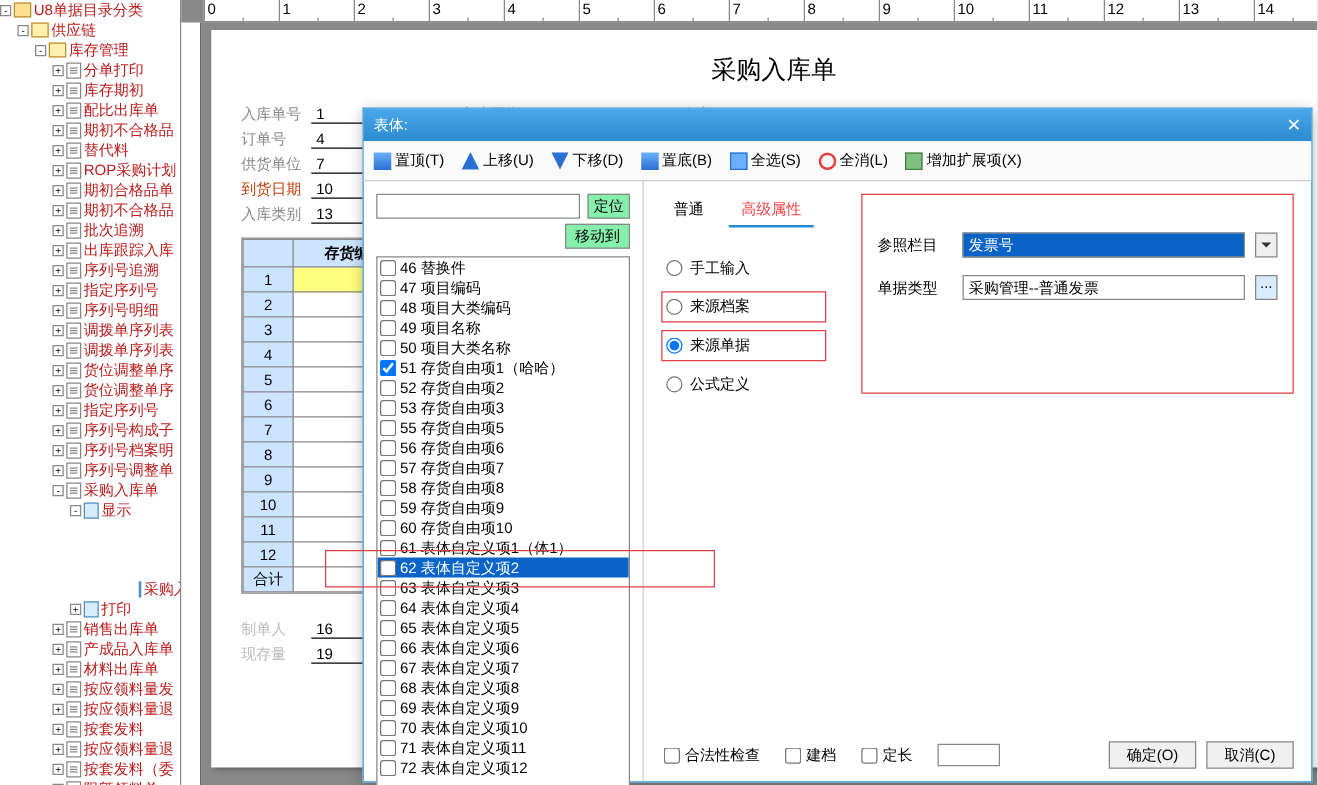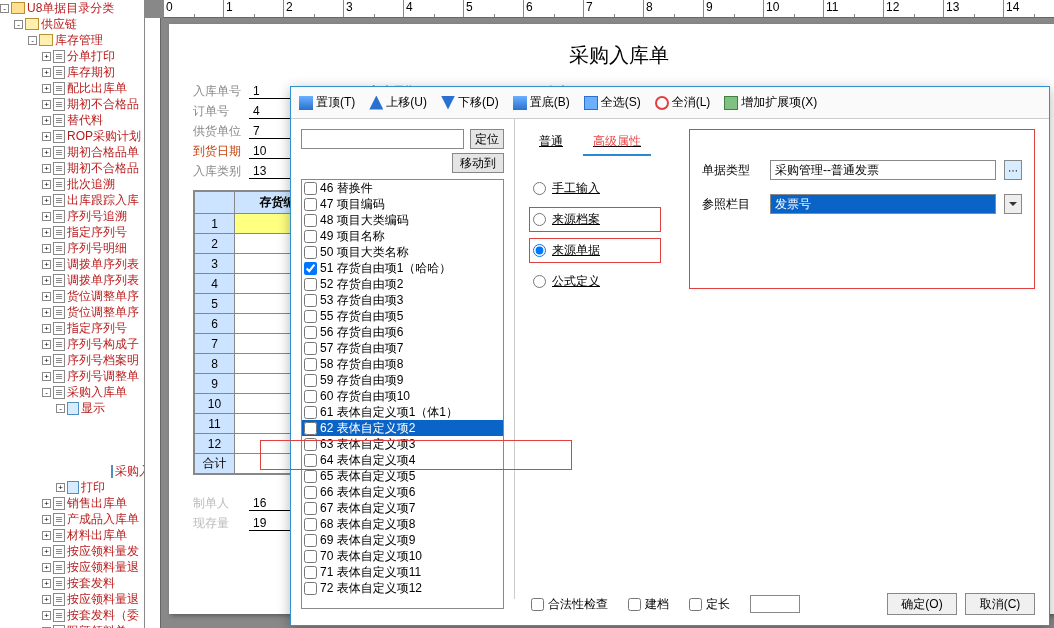--- a/index.html
+++ b/index.html
@@ -50,27 +50,27 @@
 .ic-top { background: linear-gradient(#6ab0ff,#2a70d0); }
 .ic-up { background: #2a70d0; clip-path: polygon(50% 0,100% 100%,0 100%); }
 .ic-dn { background: #2a70d0; clip-path: polygon(0 0,100% 0,50% 100%); }
 .ic-sel { background: #6ab0ff; border: 1px solid #2a70d0; }
 .ic-clr { border: 2px solid #e04040; border-radius: 50%; }
 .ic-ext { background: #80c080; border: 1px solid #408040; }
 .dlg-body { display: flex; height: calc(100% - 58px); }
 .dlg-left { width: 224px; border-right: 1px solid #ccc; padding: 10px; }
 .srch-row { display: flex; gap: 6px; margin-bottom: 4px; }
 .srch-row input { flex: 1; border: 1px solid #888; height: 20px; padding: 0 3px; }
-.srch-row button { width: 52px; height: 20px; border: 1px solid #888; background: #e5e5e5; cursor: pointer; }
+.srch-row button { width: 52px; height: 20px; border: 1px solid #888; background: #86efac; cursor: pointer; }
 .listbox { border: 1px solid #888; height: 430px; overflow-y: scroll; background: #fff; margin-top: 6px; }
 .listbox .li { display: flex; align-items: center; height: 16px; padding: 0 2px; cursor: pointer; }
 .listbox .li input { margin-right: 3px; }
 .listbox .li.sel { background: #0a64c8; color: #fff; }
 
-.dlg-mid { width: 160px; padding: 10px 14px; text-decoration: underline; }
+.dlg-mid { width: 160px; padding: 10px 14px; }
 .tabs { display: flex; gap: 10px; margin-bottom: 14px; }
 .tab { padding: 4px 10px; cursor: pointer; border-bottom: 2px solid transparent; }
 .tab.active { border-bottom: 2px solid #2a8ad0; color: #ef4444; }
 .radio-group { display: flex; flex-direction: column; gap: 14px; padding: 10px 4px; }
 .radio-group label { display: flex; align-items: center; gap: 6px; cursor: pointer; }
 .radio-group .rb2, .radio-group .rb3 { outline: 1px solid #e04040; outline-offset: 3px; }
 
 .dlg-right { flex: 1; padding: 10px 14px; }
 .rt-box { border: 1px solid #e04040; padding: 30px 12px 60px; }
 .prop-row { display: flex; align-items: center; margin-bottom: 14px; gap: 8px; }
@@ -426,20 +426,24 @@
     <div class="field-row">
         <div class="field">
           <span class="fl" style="color:#bbb">现存量</span>
           <span class="fv">19</span>
         </div>
       </div>
   </div>
 </div>
 
 <div class="dialog">
+  <div class="dlg-title">
+    <span>表体:</span>
+    <span class="dlg-close">✕</span>
+  </div>
   <div class="dlg-toolbar">
     <div class="tb-btn">
         <span class="ic ic-top"></span>
         <span>置顶(T)</span>
       </div>
     <div class="tb-btn">
         <span class="ic ic-up"></span>
         <span>上移(U)</span>
       </div>
     <div class="tb-btn">
@@ -600,28 +604,28 @@
           </label>
         <label>
             <input type="radio" name="src" style="">
             <span>公式定义</span>
           </label>
       </div>
     </div>
     <div class="dlg-right">
       <div class="rt-box">
         <div class="prop-row">
+          <span class="pl">参照栏目</span>
+          <span class="pv selectd">发票号</span>
+          <span class="dd"></span>
+        </div>
+        <div class="prop-row">
           <span class="pl">单据类型</span>
           <span class="pv">采购管理--普通发票</span>
           <span class="lkup">⋯</span>
-        </div>
-        <div class="prop-row">
-          <span class="pl">参照栏目</span>
-          <span class="pv selectd">发票号</span>
-          <span class="dd"></span>
         </div>
       </div>
     </div>
   </div>
   <div class="dlg-foot">
     <label>
         <input type="checkbox" style="">
         <span>合法性检查</span>
       </label>
     <label>

